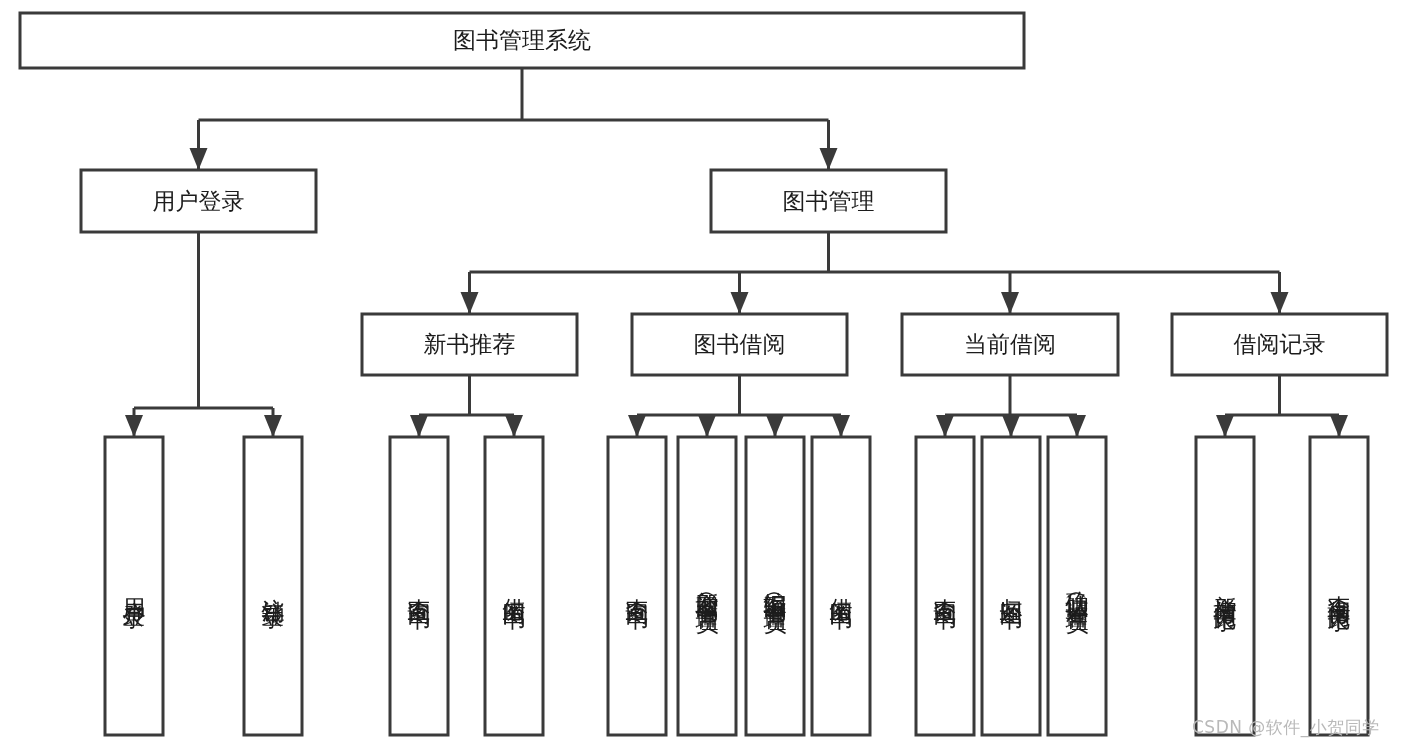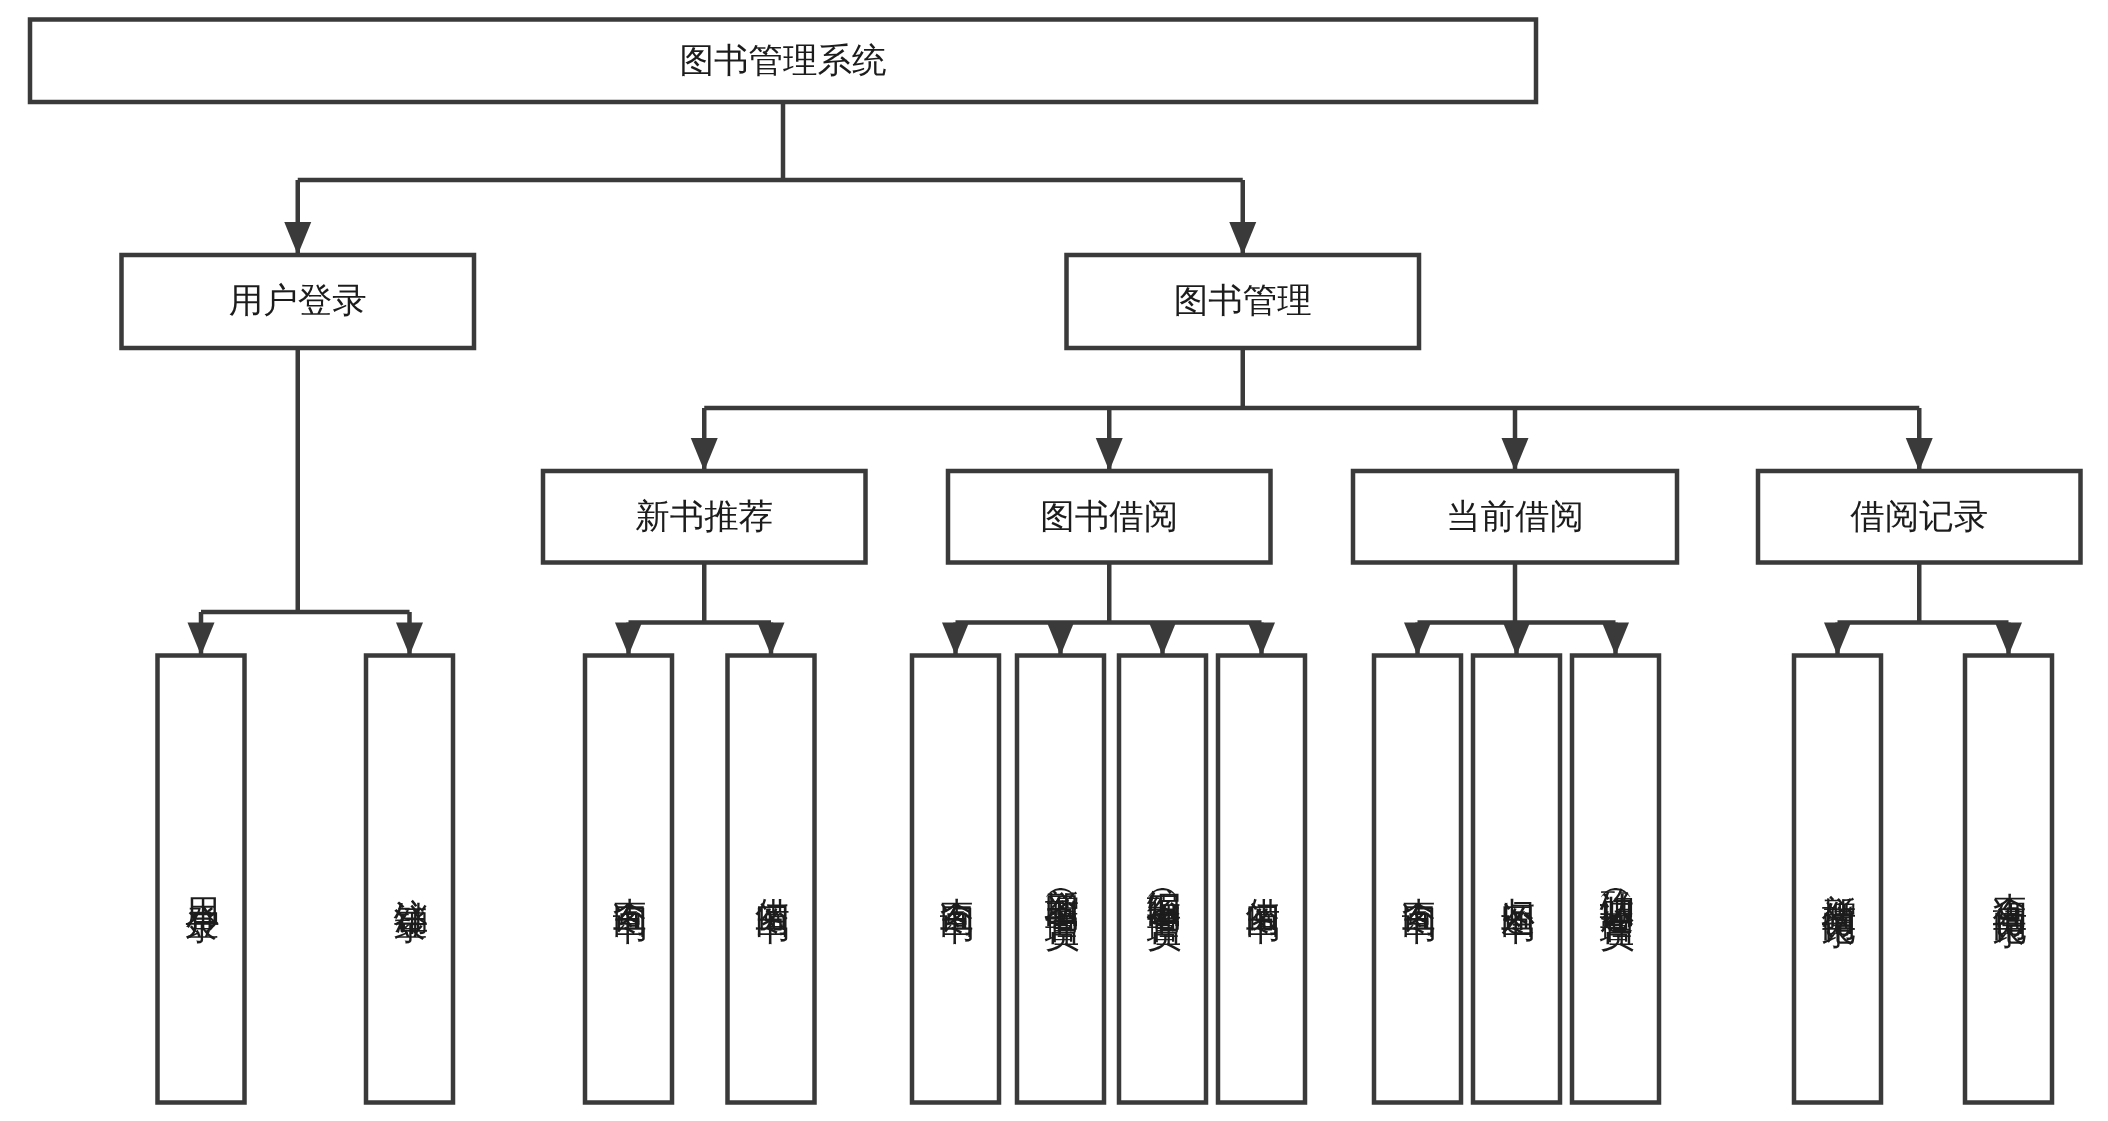--- a/index.html
+++ b/index.html
@@ -179,14 +179,15 @@
       <div class="leaf-label-wrap" style="left: 678px; top: 437px; width: 58px; height: 298px;">新增图书（管理员）</div>
       <div class="leaf-label-wrap" style="left: 746px; top: 437px; width: 58px; height: 298px;">编辑图书（管理员）</div>
       <div class="leaf-label-wrap" style="left: 812px; top: 437px; width: 58px; height: 298px;">借阅图书</div>
       <div class="leaf-label-wrap" style="left: 916px; top: 437px; width: 58px; height: 298px;">查询图书</div>
       <div class="leaf-label-wrap" style="left: 982px; top: 437px; width: 58px; height: 298px;">归还图书</div>
       <div class="leaf-label-wrap" style="left: 1048px; top: 437px; width: 58px; height: 298px;">确认归还（管理员）</div>
       <div class="leaf-label-wrap" style="left: 1196px; top: 437px; width: 58px; height: 298px;">新增借阅记录</div>
       <div class="leaf-label-wrap" style="left: 1310px; top: 437px; width: 58px; height: 298px;">查询借阅记录</div>
     </div>
 
+  <div class="watermark" style="left: 1192px; top: 716px;">CSDN @软件_小贺同学</div>
 
 </div>
 
 </body></html>

